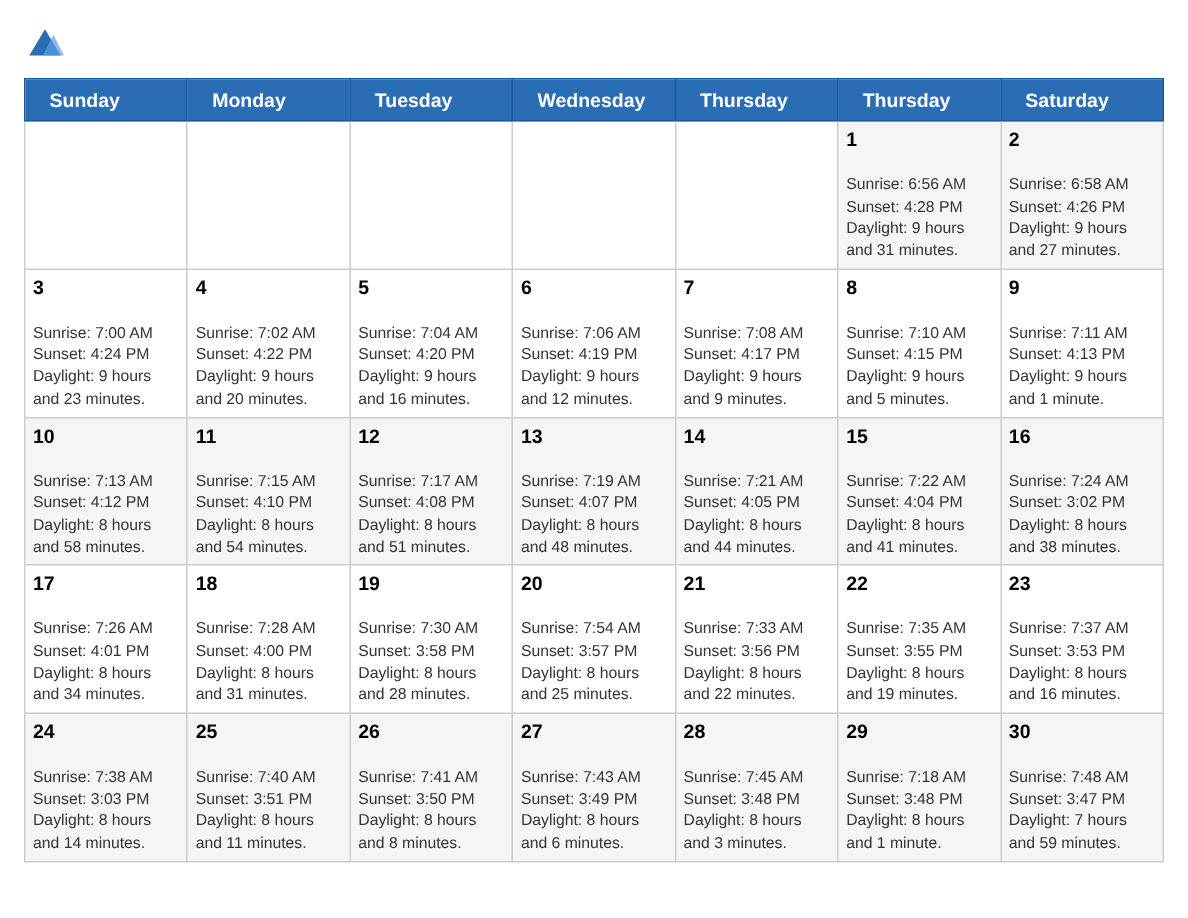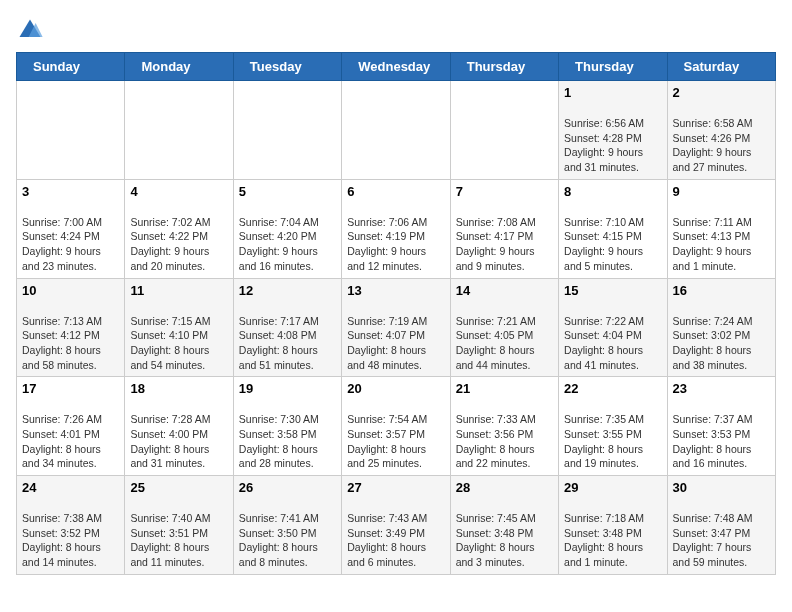--- a/index.html
+++ b/index.html
@@ -279,21 +279,21 @@
           <span class="day-number">23</span>
           <div class="day-info">Sunrise: 7:37 AM
 Sunset: 3:53 PM
 Daylight: 8 hours and 16 minutes.</div>
         </td>
       </tr>
       <tr>
         <td>
           <span class="day-number">24</span>
           <div class="day-info">Sunrise: 7:38 AM
-Sunset: 3:52 PM
+Sunset: 3:03 PM
 Daylight: 8 hours and 14 minutes.</div>
         </td>
         <td>
           <span class="day-number">25</span>
           <div class="day-info">Sunrise: 7:40 AM
 Sunset: 3:51 PM
 Daylight: 8 hours and 11 minutes.</div>
         </td>
         <td>
           <span class="day-number">26</span>

